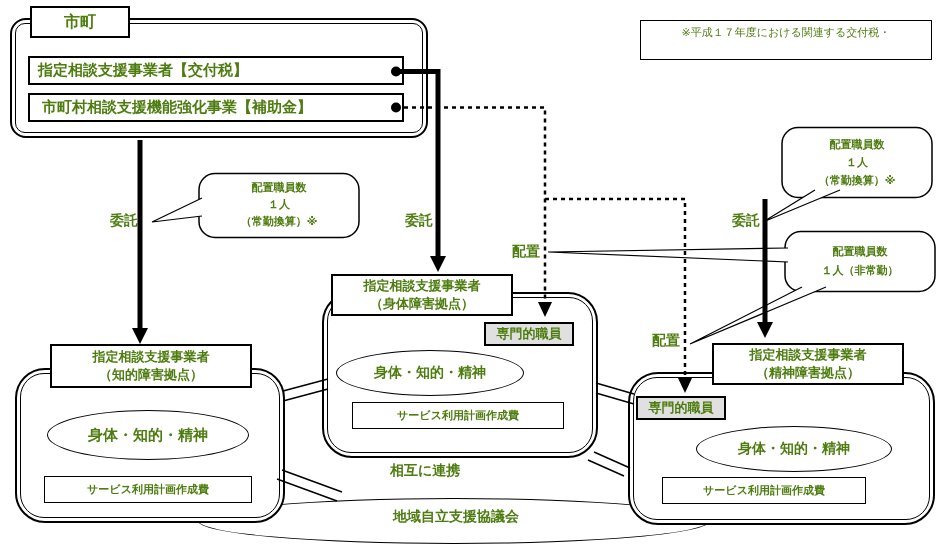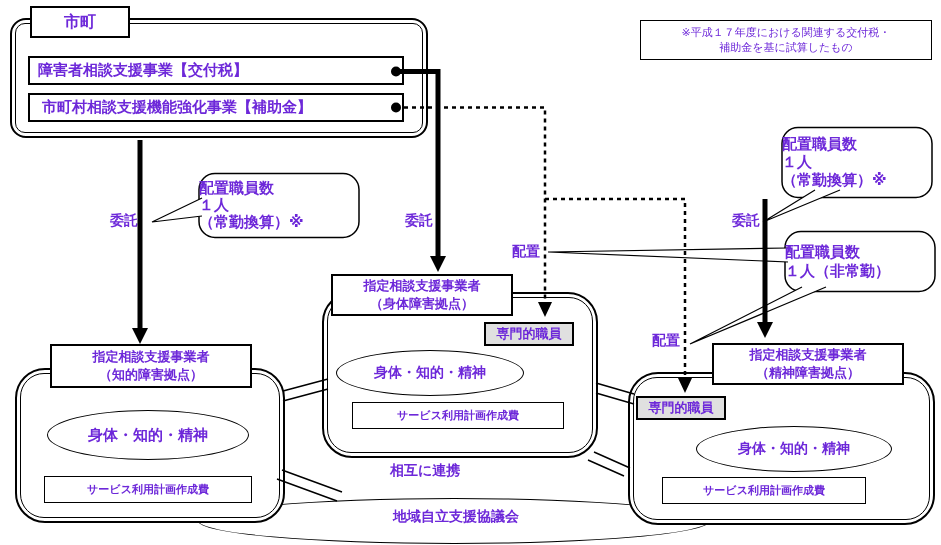--- a/index.html
+++ b/index.html
@@ -1,55 +1,54 @@
 <!DOCTYPE html>
 <html><head>
 <meta charset="utf-8">
 <style>
   html,body{margin:0;padding:0;background:#fff;}
   #canvas{position:relative;width:941px;height:545px;background:#fff;overflow:hidden;
-    font-family:"Liberation Sans","DejaVu Sans",sans-serif;color:#6d28d9;font-weight:700;}
+    font-family:"Liberation Sans","DejaVu Sans",sans-serif;color:#4d7c0f;font-weight:700;}
   .abs{position:absolute;box-sizing:border-box;}
   .double-box{position:absolute;box-sizing:border-box;background:#fff;border:2px solid #000;border-radius:var(--r,16px);}
   .double-box::before{content:"";position:absolute;inset:3px;border:1px solid #000;
     border-radius:calc(var(--r,16px) - 6px);pointer-events:none;}
   .box{background:#fff;border:2px solid #000;display:flex;align-items:center;justify-content:center;text-align:center;}
   .ellipse{background:#fff;border:1px solid #000;border-radius:50%;display:flex;align-items:center;justify-content:center;text-align:center;}
   .titlebox{flex-direction:column;font-size:13px;line-height:18px;}
   .costbox{font-size:11px;}
   .lbl{font-size:14px;text-align:right;}
-  .callout-text{position:absolute;font-size:15px;line-height:17px;}
+  .callout-text{position:absolute;text-align:center;font-size:11px;line-height:17px;}
   .note{font-weight:400;font-size:11px;line-height:15px;text-align:center;
     background:#fff;border:1px solid #000;padding-top:4px;}
   svg{display:block;}
 </style>
 </head>
 <body>
 
 <div id="canvas">
 
   <div class="ellipse abs" style="left:198px;top:498px;width:512px;height:46px;z-index:2;border-width:1.5px;"></div>
 
   <div class="double-box" style="left:10px;top:18px;width:418px;height:120px;--r:16px;z-index:5;"></div>
 
   <div class="box abs" style="left:30px;top:6px;width:100px;height:32px;font-size:16px;z-index:8;">
     <span>市町</span>
   </div>
 
   <div class="box abs" style="left:28px;top:56px;width:376px;height:29px;font-size:15px;justify-content:flex-start;padding-left:8px;z-index:8;">
-    <span>障害者相談支援事業【交付税】</span>
+    <span>指定相談支援事業者【交付税】</span>
   </div>
 
   <div class="box abs" style="left:28px;top:93px;width:376px;height:29px;font-size:15px;justify-content:flex-start;padding-left:12px;z-index:8;">
     <span>市町村相談支援機能強化事業【補助金】</span>
   </div>
 
   <div class="note abs" style="left:640px;top:20px;width:292px;height:40px;z-index:8;">
     <div>※平成１７年度における関連する交付税・</div>
-    <div>補助金を基に試算したもの</div>
   </div>
 
   <div class="lbl abs" style="left:100px;top:212px;width:38px;z-index:9;">委託</div>
   <div class="lbl abs" style="left:395px;top:212px;width:38px;z-index:9;">委託</div>
   <div class="lbl abs" style="left:722px;top:212px;width:38px;z-index:9;">委託</div>
   <div class="lbl abs" style="left:502px;top:243px;width:38px;z-index:9;">配置</div>
   <div class="lbl abs" style="left:642px;top:332px;width:38px;z-index:9;">配置</div>
 
   <div class="double-box" style="left:15px;top:368px;width:270px;height:155px;--r:30px;z-index:6;"></div>
   <div class="box titlebox abs" style="left:50px;top:344px;width:202px;height:44px;z-index:9;">

